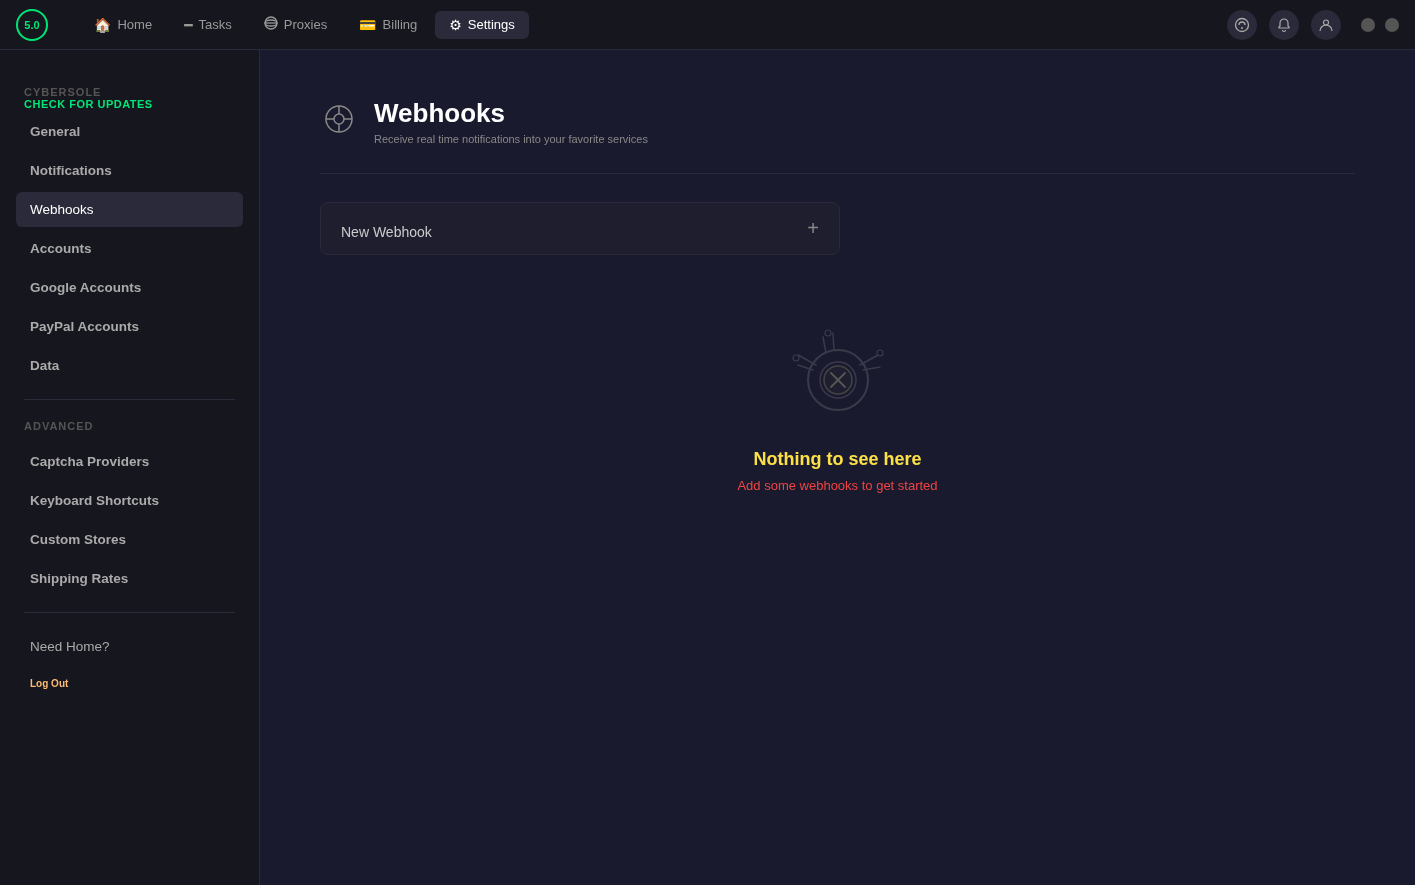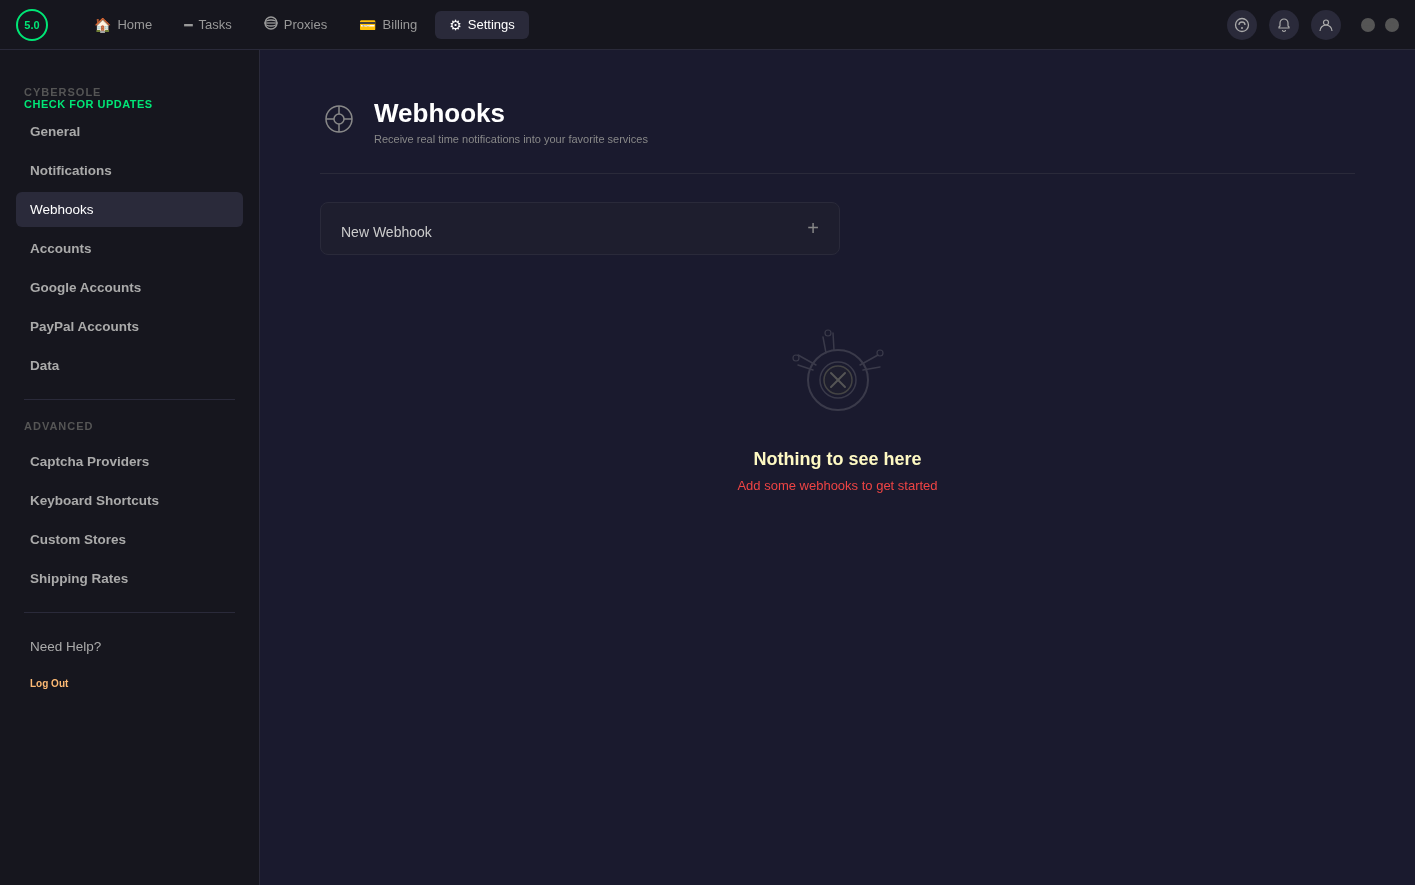--- a/index.html
+++ b/index.html
@@ -254,21 +254,21 @@
       height: 110px;
       margin-bottom: 24px;
     }
     .empty-icon-svg {
       width: 140px;
       height: 110px;
     }
     .empty-title {
       font-size: 18px;
       font-weight: 700;
-      color: #fef9c3;
+      color: #fde047;
       margin-bottom: 8px;
     }
     .empty-subtitle {
       font-size: 13px;
       color: #ef4444;
     }
   </style>
 </head>
 <body>
 
@@ -349,21 +349,21 @@
 
     <div class="sidebar-advanced-label">ADVANCED</div>
 
     <div class="sidebar-item">Captcha Providers</div>
     <div class="sidebar-item">Keyboard Shortcuts</div>
     <div class="sidebar-item">Custom Stores</div>
     <div class="sidebar-item">Shipping Rates</div>
 
     <div class="sidebar-divider"></div>
 
-    <div class="sidebar-need-help">Need Help?</div>
+    <div class="sidebar-need-help">Need Home?</div>
     <div class="sidebar-logout">Log Out</div>
   </div>
 
   <div class="content">
     <div class="content-header">
       <div class="content-header-icon">
         <svg width="30" height="30" viewBox="0 0 30 30" fill="none">
           <circle cx="15" cy="15" r="13" stroke="#888" stroke-width="1.5" fill="none"></circle>
           <circle cx="15" cy="15" r="5" stroke="#888" stroke-width="1.5" fill="none"></circle>
           <line x1="15" y1="2" x2="15" y2="10" stroke="#888" stroke-width="1.5"></line>

